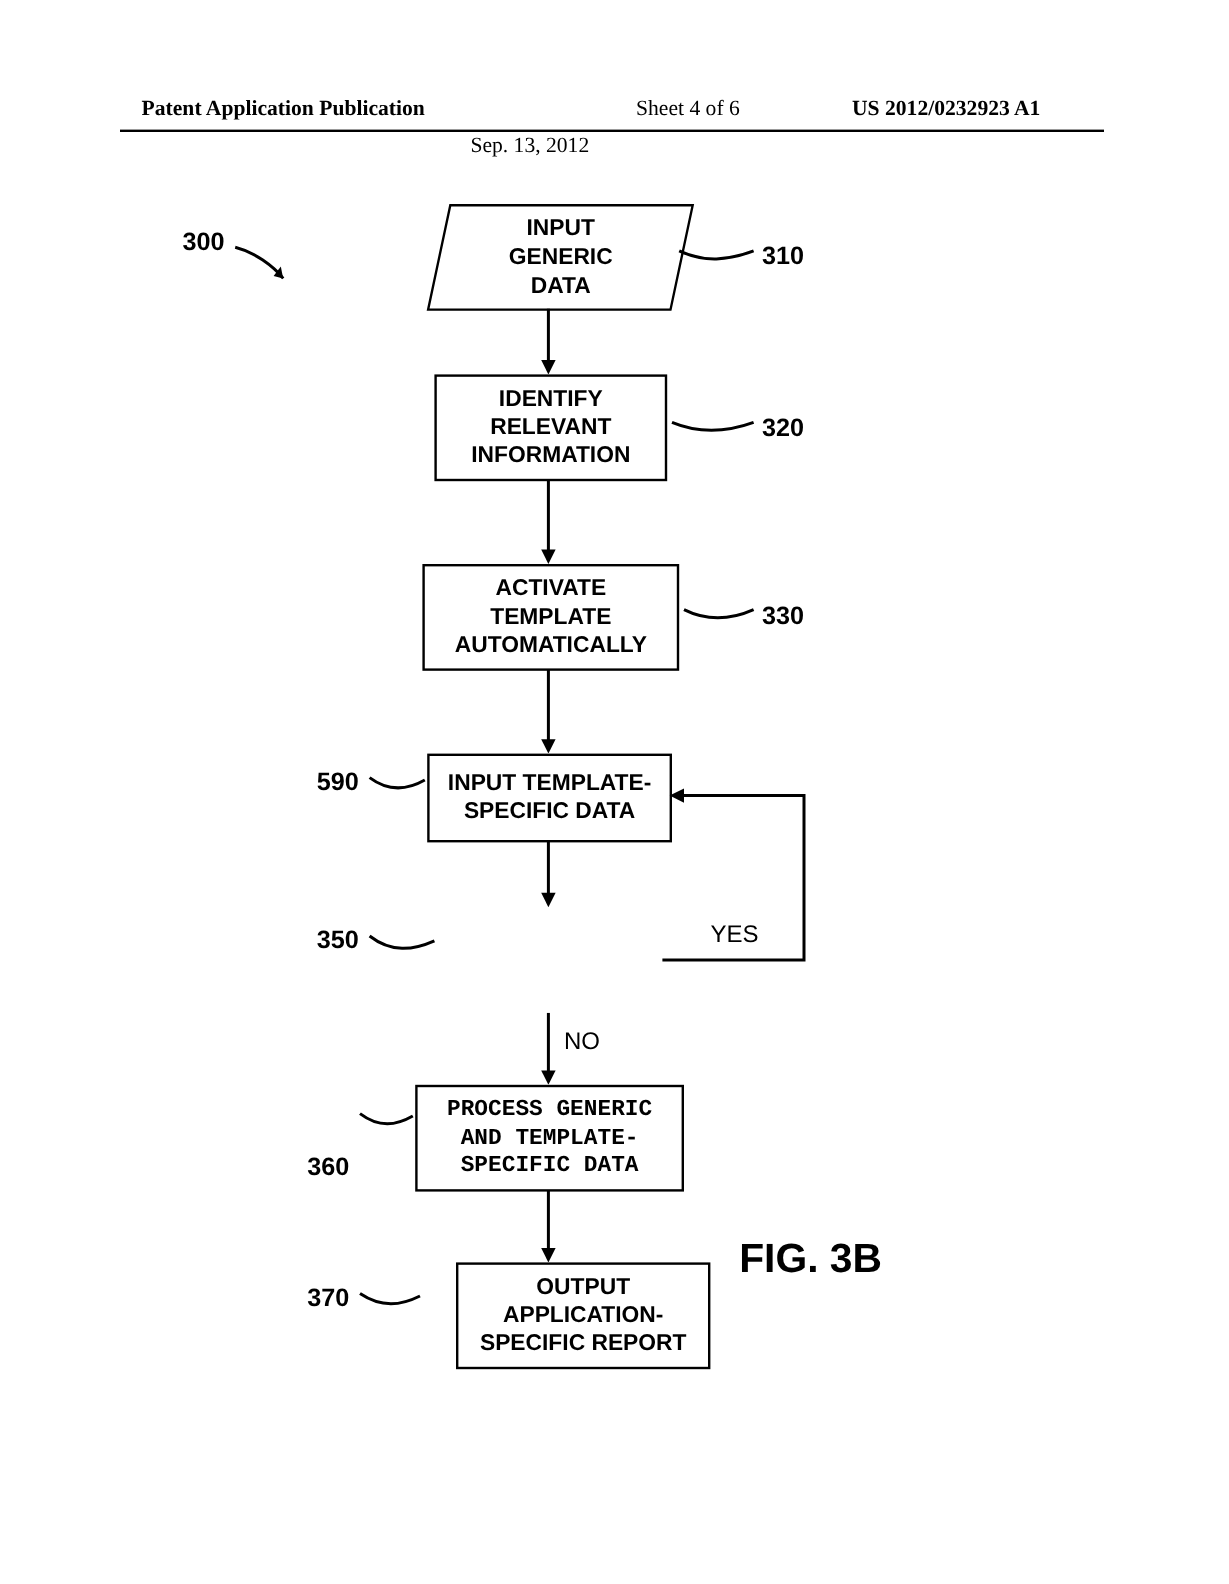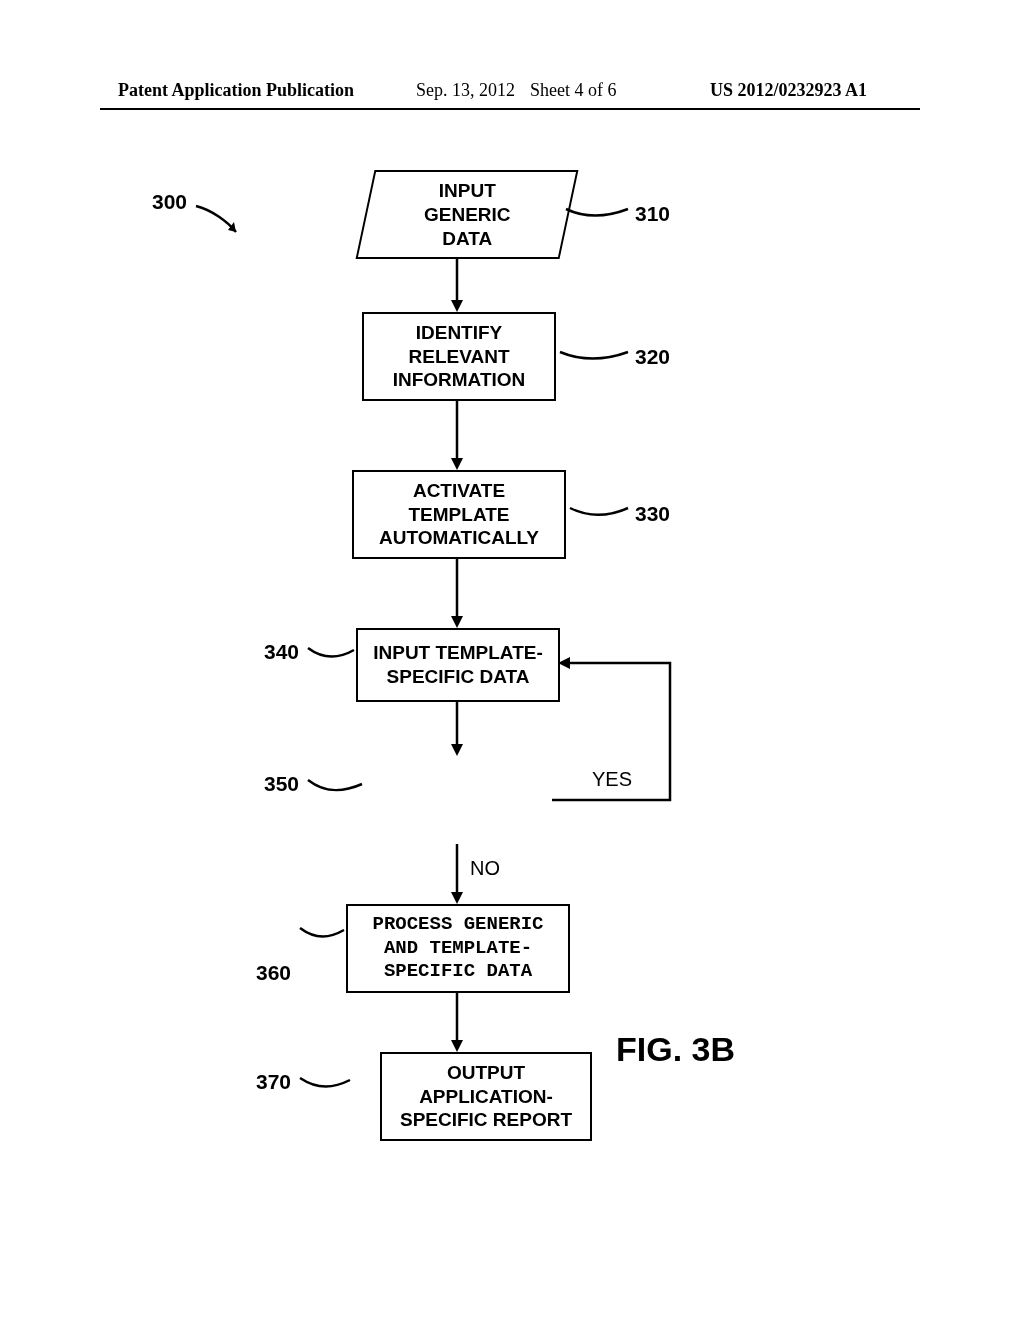--- a/index.html
+++ b/index.html
@@ -19,21 +19,22 @@
     font-family: "Times New Roman", Times, serif;
     font-size: 18px;
   }
   .header .pub {
     position: absolute;
     left: 118px;
     font-weight: bold;
   }
   .header .date {
     position: absolute;
-    left: 416px;
+    left: 392px;
+    margin-top: 31px;
   }
   .header .sheet {
     position: absolute;
     left: 530px;
   }
   .header .pubno {
     position: absolute;
     left: 710px;
     font-weight: bold;
   }
@@ -198,21 +199,21 @@
 
   <svg class="arrow" style="left:449px; top:398px;" width="16" height="70">
     <line x1="8" y1="0" x2="8" y2="60" stroke="#000" stroke-width="2.5"></line>
     <polygon points="8,70 2,58 14,58" fill="#000"></polygon>
   </svg>
 
   <div class="box" style="left:356px; top:468px; width:200px; height:70px;">
     <span style="white-space:pre-line;">INPUT TEMPLATE-
 SPECIFIC DATA</span>
   </div>
-  <div class="ref" style="left:264px; top:480px;">340</div>
+  <div class="ref" style="left:264px; top:480px;">590</div>
   <svg class="leader" style="left:304px; top:478px;" width="54" height="26">
     <path d="M4,10 C20,22 36,20 50,12" stroke="#000" stroke-width="2.5" fill="none"></path>
   </svg>
 
   <svg class="arrow" style="left:449px; top:541px;" width="16" height="55">
     <line x1="8" y1="0" x2="8" y2="45" stroke="#000" stroke-width="2.5"></line>
     <polygon points="8,55 2,43 14,43" fill="#000"></polygon>
   </svg>
 
   <div class="ref" style="left:264px; top:612px;">350</div>

